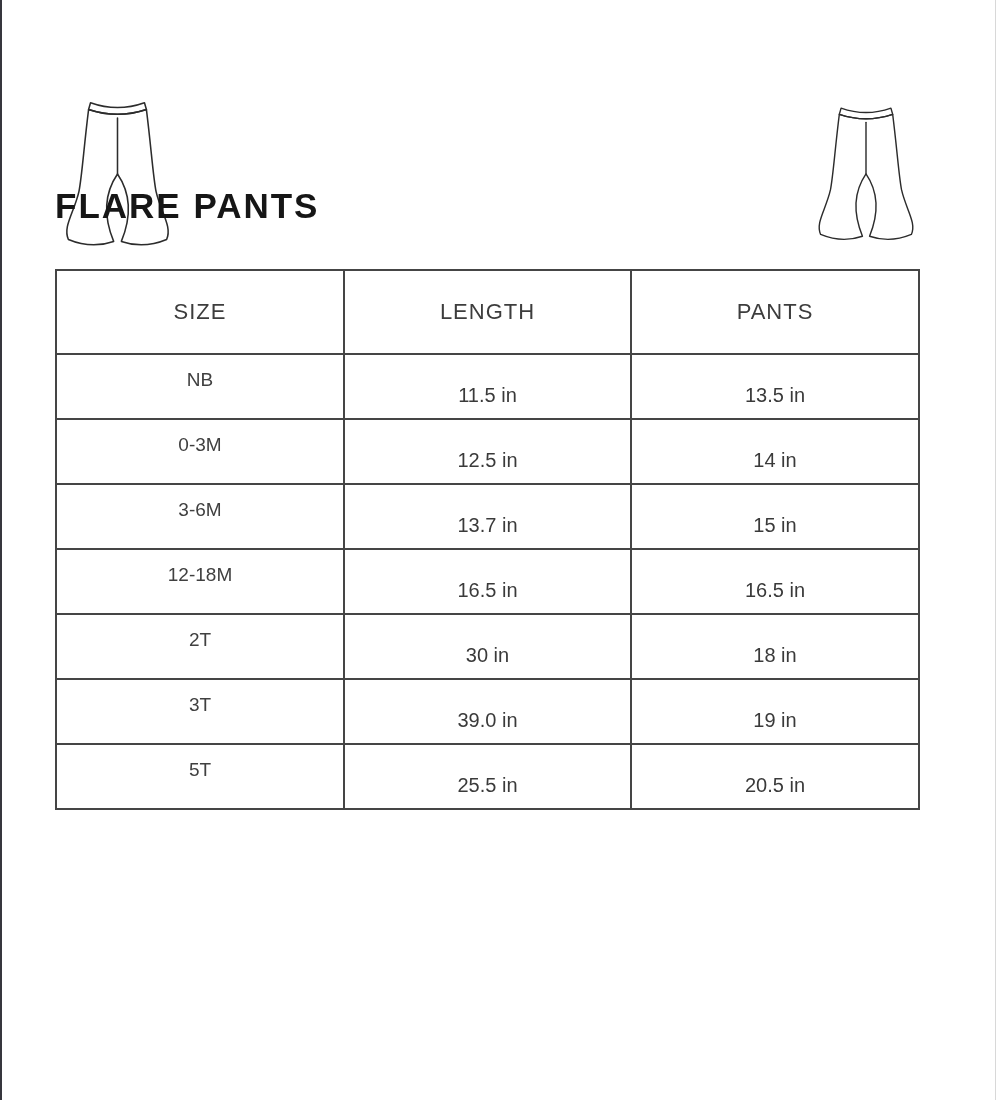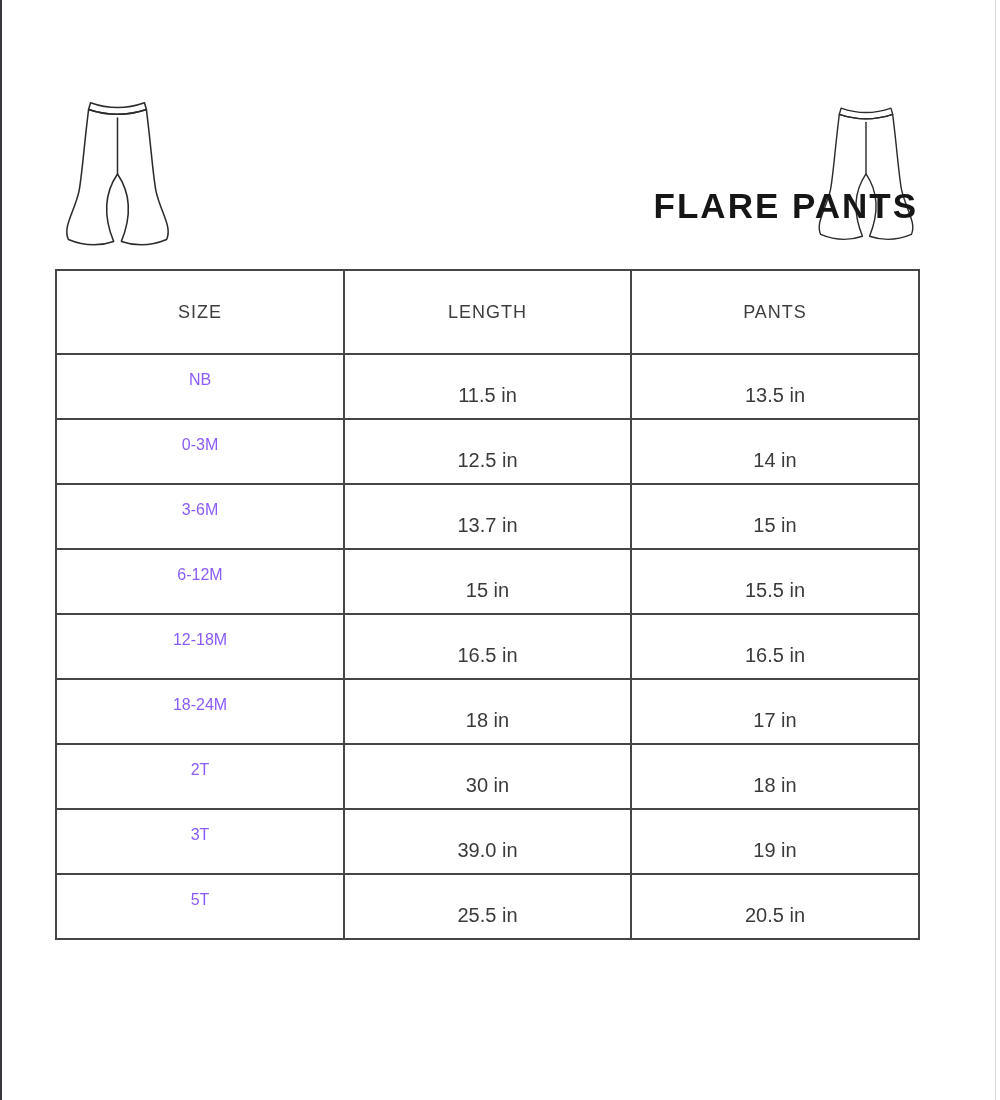--- a/index.html
+++ b/index.html
@@ -23,21 +23,21 @@
   .edge-right {
     position: absolute;
     left: 995px; top: 0;
     width: 1px; height: 1100px;
     background: #d8d8d8;
   }
   .page-title {
     position: absolute;
     left: 55px; top: 186px;
     width: 863px;
-    text-align: right;
+    text-align: left;
     font-size: 35px;
     font-weight: 700;
     letter-spacing: 2px;
     color: #161616;
   }
   .pants {
     position: absolute;
   }
   .pants-left  { left: 59px;  top: 95px;  width: 117px; height: 157px; }
   .pants-right { left: 812px; top: 101px; width: 108px; height: 145px; }
@@ -52,29 +52,29 @@
   }
   .size-chart th, .size-chart td {
     border: 2px solid #454545;
     text-align: center;
     vertical-align: middle;
     padding: 0;
   }
   .size-chart thead tr { height: 84px; }
   .size-chart tbody tr { height: 65px; }
   .size-chart th {
-    font-size: 18px;
+    font-size: 22px;
     font-weight: 500;
     letter-spacing: 1px;
     color: #3d3d3d;
     margin-top: 24px;
   }
   .size-chart td.size-cell {
-    font-size: 16px;
-    color: #8b5cf6;
+    font-size: 19px;
+    color: #404040;
   }
   .size-chart td.value-cell {
     font-size: 20px;
     color: #3a3a3a;
     margin-left: 48px;
   }
   .size-label { position: relative; top: -7px; display: inline-block; }
   .cell-value { position: relative; top: 9px;  display: inline-block; }
 </style>
 </head>
@@ -124,33 +124,23 @@
       <td class="size-cell"><span class="size-label">0-3M</span></td>
       <td class="value-cell"><span class="cell-value">12.5 in</span></td>
       <td class="value-cell"><span class="cell-value">14 in</span></td>
     </tr>
     <tr>
       <td class="size-cell"><span class="size-label">3-6M</span></td>
       <td class="value-cell"><span class="cell-value">13.7 in</span></td>
       <td class="value-cell"><span class="cell-value">15 in</span></td>
     </tr>
     <tr>
-      <td class="size-cell"><span class="size-label">6-12M</span></td>
-      <td class="value-cell"><span class="cell-value">15 in</span></td>
-      <td class="value-cell"><span class="cell-value">15.5 in</span></td>
-    </tr>
-    <tr>
       <td class="size-cell"><span class="size-label">12-18M</span></td>
       <td class="value-cell"><span class="cell-value">16.5 in</span></td>
       <td class="value-cell"><span class="cell-value">16.5 in</span></td>
-    </tr>
-    <tr>
-      <td class="size-cell"><span class="size-label">18-24M</span></td>
-      <td class="value-cell"><span class="cell-value">18 in</span></td>
-      <td class="value-cell"><span class="cell-value">17 in</span></td>
     </tr>
     <tr>
       <td class="size-cell"><span class="size-label">2T</span></td>
       <td class="value-cell"><span class="cell-value">30 in</span></td>
       <td class="value-cell"><span class="cell-value">18 in</span></td>
     </tr>
     <tr>
       <td class="size-cell"><span class="size-label">3T</span></td>
       <td class="value-cell"><span class="cell-value">39.0 in</span></td>
       <td class="value-cell"><span class="cell-value">19 in</span></td>

